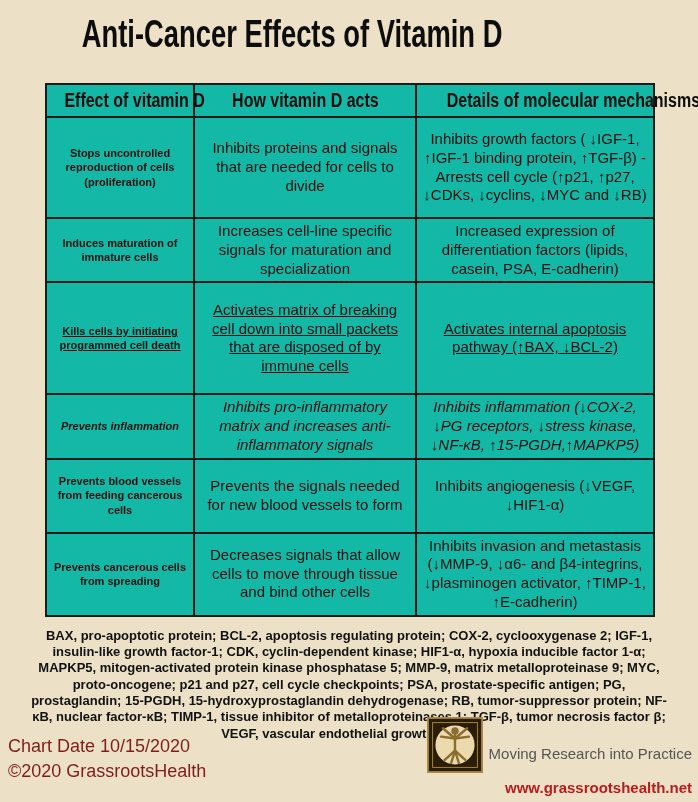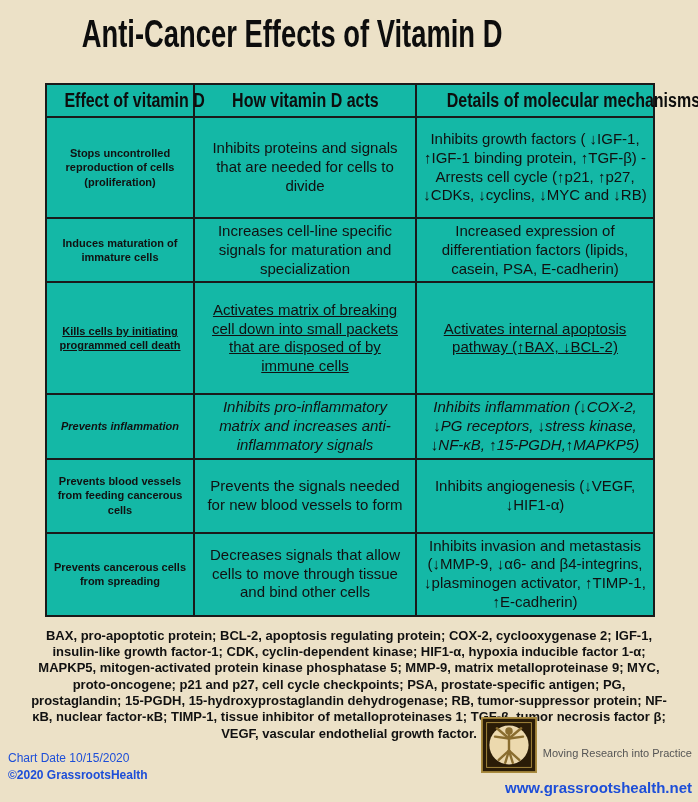--- a/index.html
+++ b/index.html
@@ -56,36 +56,36 @@
     line-height: 1.26;
     color: #111;
   }
   .footer {
     position: absolute;
     left: 8px; right: 6px; bottom: 6px;
     display: flex;
     justify-content: space-between;
     align-items: flex-end;
   }
-  .credits { font-size: 12px; line-height: 1.4; color: #1d4ed8; padding-bottom: 12px; }
-  .credits .bold { font-weight: bold; }
+  .credits { font-size: 18px; line-height: 1.4; color: #7f1d1d; padding-bottom: 12px; }
+  .credits .bold { font-weight: normal; }
   .credits .italic { font-style: italic; }
   .brand { display: flex; flex-direction: column; align-items: flex-end; }
   .brand-top { display: flex; align-items: center; }
   .logo-box { width: 56px; height: 56px; margin-right: 6px; }
   .brand-name {
     font-size: 25px; font-weight: bold; color: #15152b;
     letter-spacing: -0.5px; line-height: 1;
   }
   .brand-tagline {
-    font-size: 11px; color: #555; text-align: right;
+    font-size: 15px; color: #555; text-align: right;
     margin-top: 16px; line-height: 1;
   }
   .brand-url {
-    font-size: 15px; font-weight: 600; color: #1d4ed8;
+    font-size: 15px; font-weight: 600; color: #b91c1c;
     margin-top: 6px; text-align: right;
   }
 </style>
 </head>
 <body>
 
 <div class="title-wrap">
   <span class="cond page-title">Anti-Cancer Effects of Vitamin D</span>
 </div>
 

